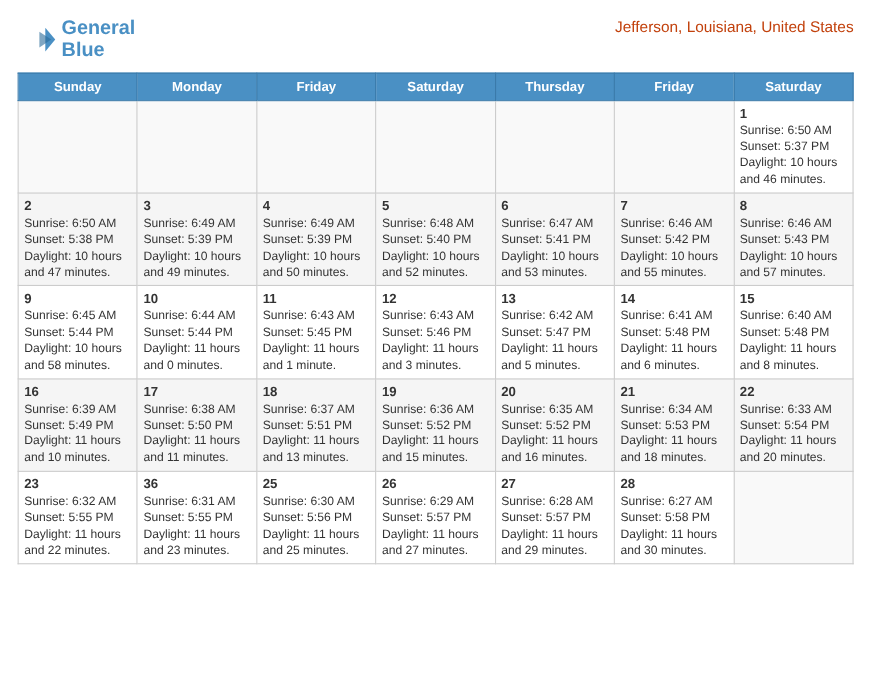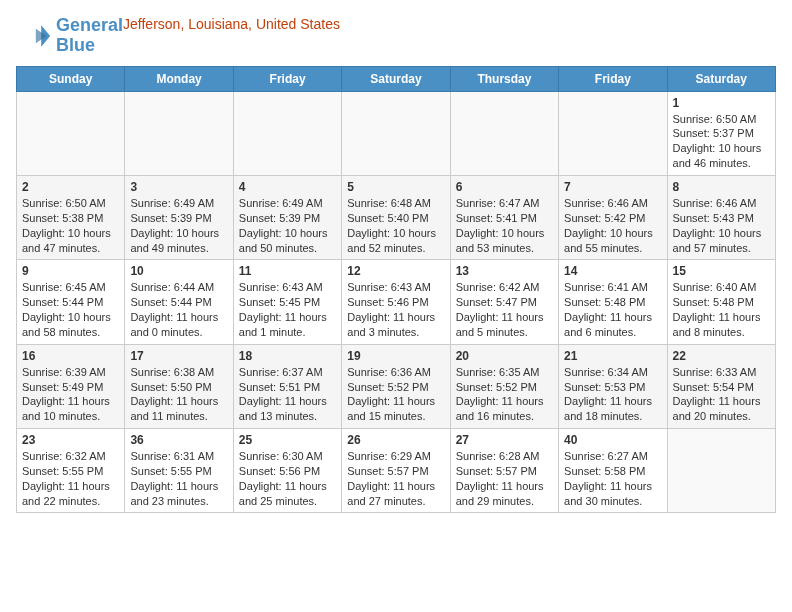--- a/index.html
+++ b/index.html
@@ -5,21 +5,21 @@
     * { box-sizing: border-box; margin: 0; padding: 0; }
     body {
       font-family: Arial, sans-serif;
       background: #fff;
       width: 792px;
       min-height: 612px;
       padding: 16px;
     }
     .header {
       display: flex;
-      justify-content: flex-start;
+      justify-content: space-between;
       align-items: flex-start;
       margin-bottom: 10px;
     }
     .logo {
       display: flex;
       align-items: center;
       gap: 4px;
     }
     .logo-text {
       font-size: 18px;
@@ -294,21 +294,21 @@
 Sunset: 5:57 PM
 Daylight: 11 hours and 27 minutes.</div>
         </td>
         <td>
           <span class="day-num">27</span>
           <div class="day-info">Sunrise: 6:28 AM
 Sunset: 5:57 PM
 Daylight: 11 hours and 29 minutes.</div>
         </td>
         <td>
-          <span class="day-num">40</span>
+          <span class="day-num">28</span>
           <div class="day-info">Sunrise: 6:27 AM
 Sunset: 5:58 PM
 Daylight: 11 hours and 30 minutes.</div>
         </td>
         <td class="empty"></td>
       </tr>
     </tbody>
 </table>
 
 </body></html>

